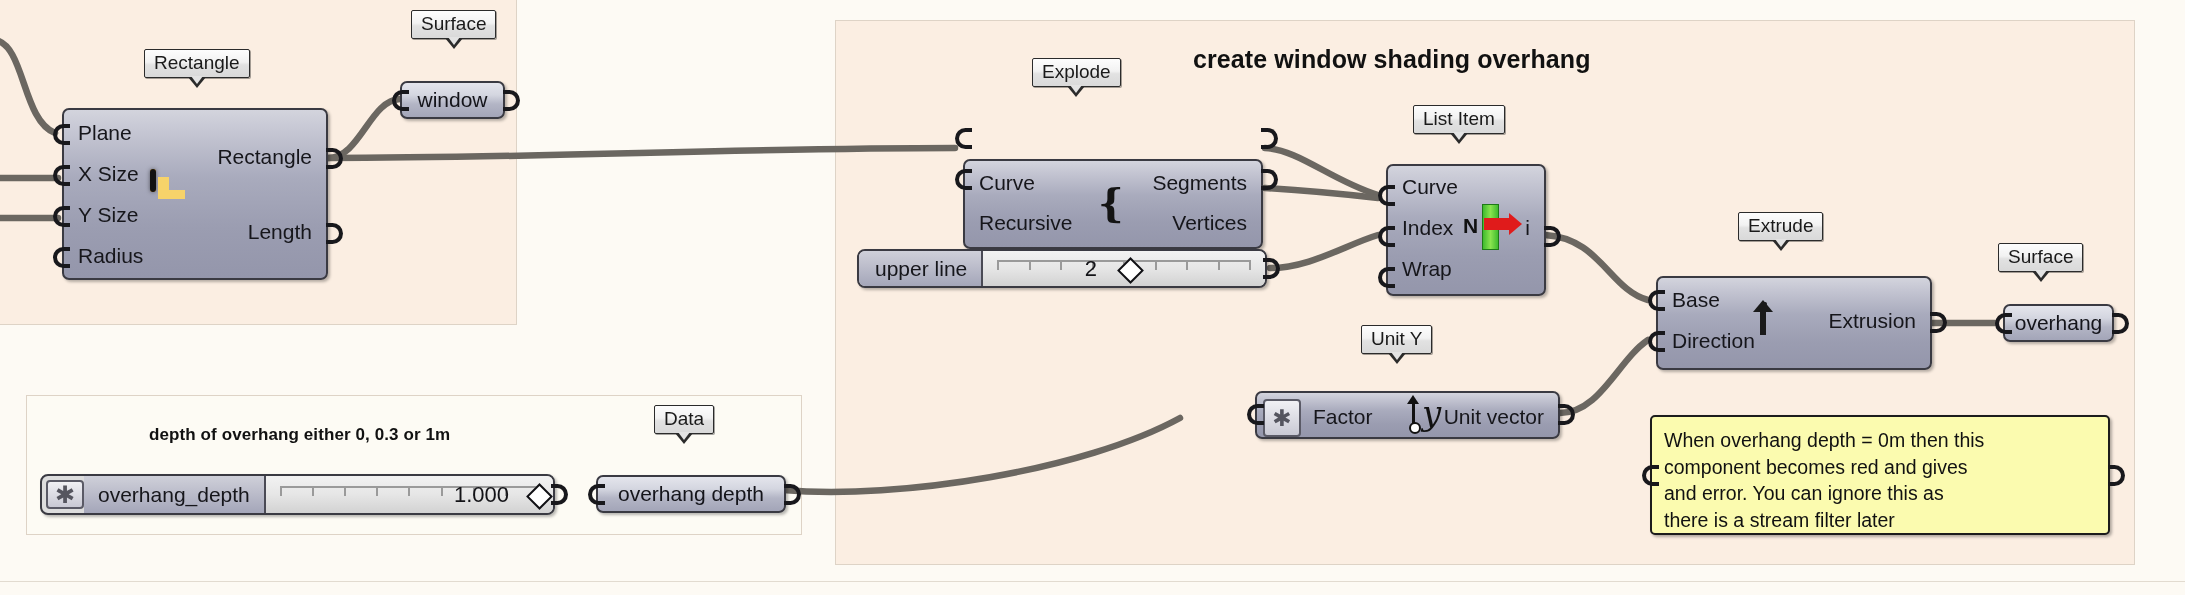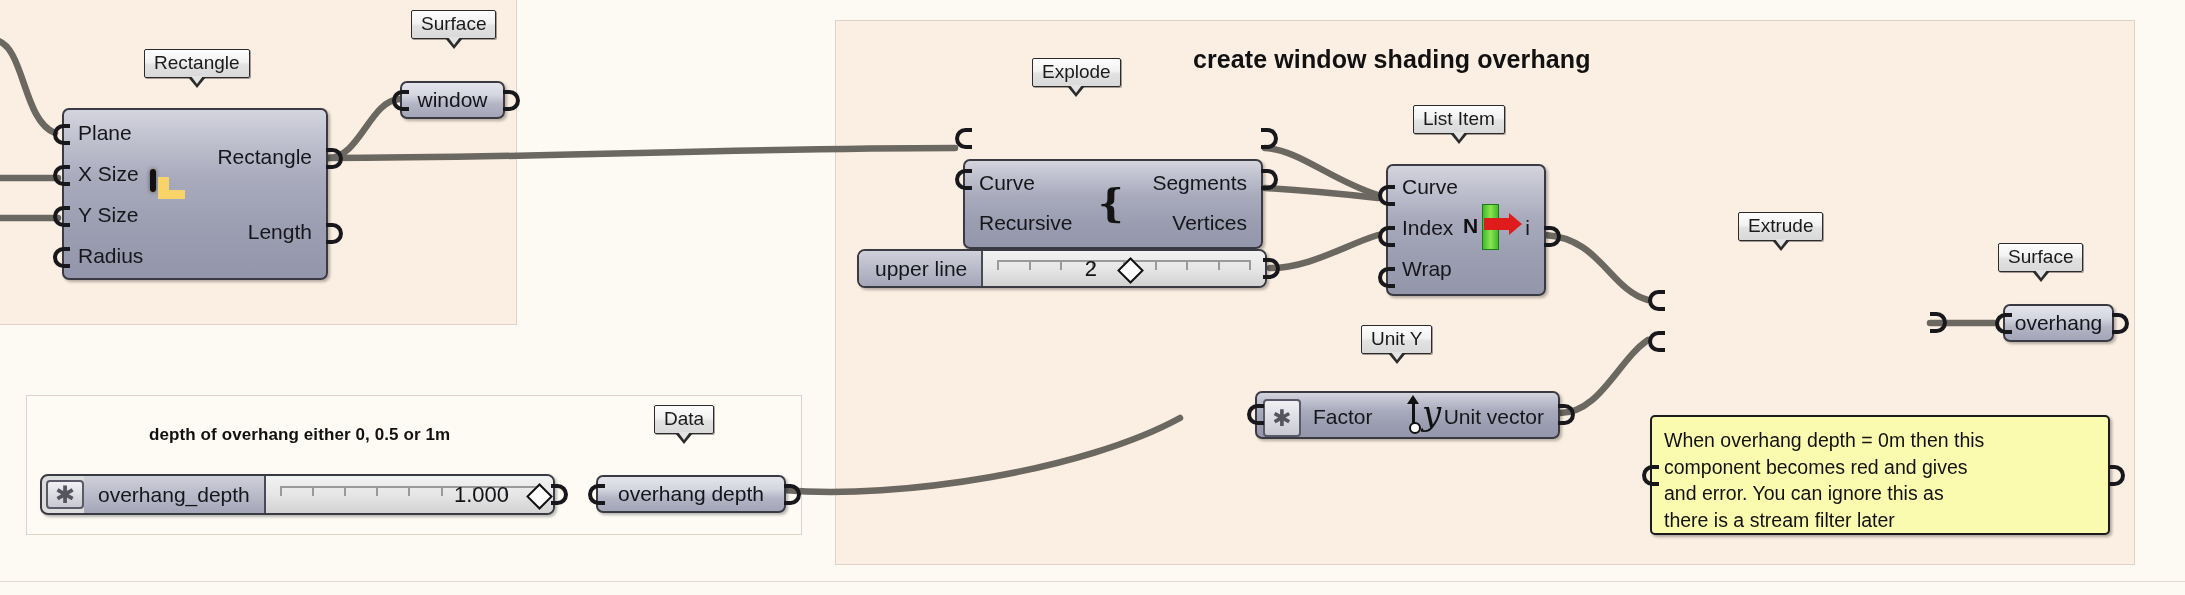--- a/index.html
+++ b/index.html
@@ -355,21 +355,21 @@
   <div class="group group-pink" style="left:-20px; top:-30px; width:537px; height:355px;"></div>
 
   <div class="group group-pink" style="left:835px; top:20px; width:1300px; height:545px;"></div>
 
   <div class="group group-white" style="left:26px; top:395px; width:776px; height:140px;"></div>
 
   <div class="hairline" style="top:581px;"></div>
 
   <div class="group-title" style="left:1193px; top:45px;">create window shading overhang</div>
 
-  <div class="group-title small" style="left:149px; top:425px;">depth of overhang either 0, 0.5 or 1m</div>
+  <div class="group-title small" style="left:149px; top:425px;">depth of overhang either 0, 0.3 or 1m</div>
 
   <svg class="wires" viewBox="0 0 2185 595">
 
     <path d="M -5,40 C 25,45 22,120 55,133"></path>
 
     <path d="M -5,178 L 58,178"></path>
 
     <path d="M -5,218 L 58,218"></path>
 
     <path d="M 328,158 C 360,158 370,100 400,99"></path>
@@ -474,20 +474,32 @@
         <span class="bar"></span>
         <span class="arrow"></span>
       </span>
     </span>
   </div>
   <span class="port left" style="left:1378px; top:185px;"></span>
   <span class="port left" style="left:1378px; top:226px;"></span>
   <span class="port left" style="left:1378px; top:267px;"></span>
   <span class="port right" style="left:1544px; top:226px;"></span>
 
+  <div class="comp" style="left:1656px; top:276px; width:276px; height:94px;">
+    <span class="param in" style="top:10px;">Base</span>
+    <span class="param in" style="top:51px;">Direction</span>
+    <span class="param out" style="top:31px;">Extrusion</span>
+    <span class="icon-box" style="left:105px; top:24px;">
+      <span class="icon-extrude">
+        <span class="book"></span>
+        <span class="seam"></span>
+        <span class="up"></span>
+      </span>
+    </span>
+  </div>
   <span class="port left" style="left:1648px; top:290px;"></span>
   <span class="port left" style="left:1648px; top:331px;"></span>
   <span class="port right" style="left:1930px; top:312px;"></span>
 
   <div class="pill" style="left:2003px; top:304px; width:111px; height:38px;">overhang</div>
   <span class="port left" style="left:1995px; top:313px;"></span>
   <span class="port right" style="left:2112px; top:313px;"></span>
 
   <div class="comp" style="left:1255px; top:391px; width:305px; height:48px;">
     <span class="param in" style="top:12px; left:56px;">Factor</span>

